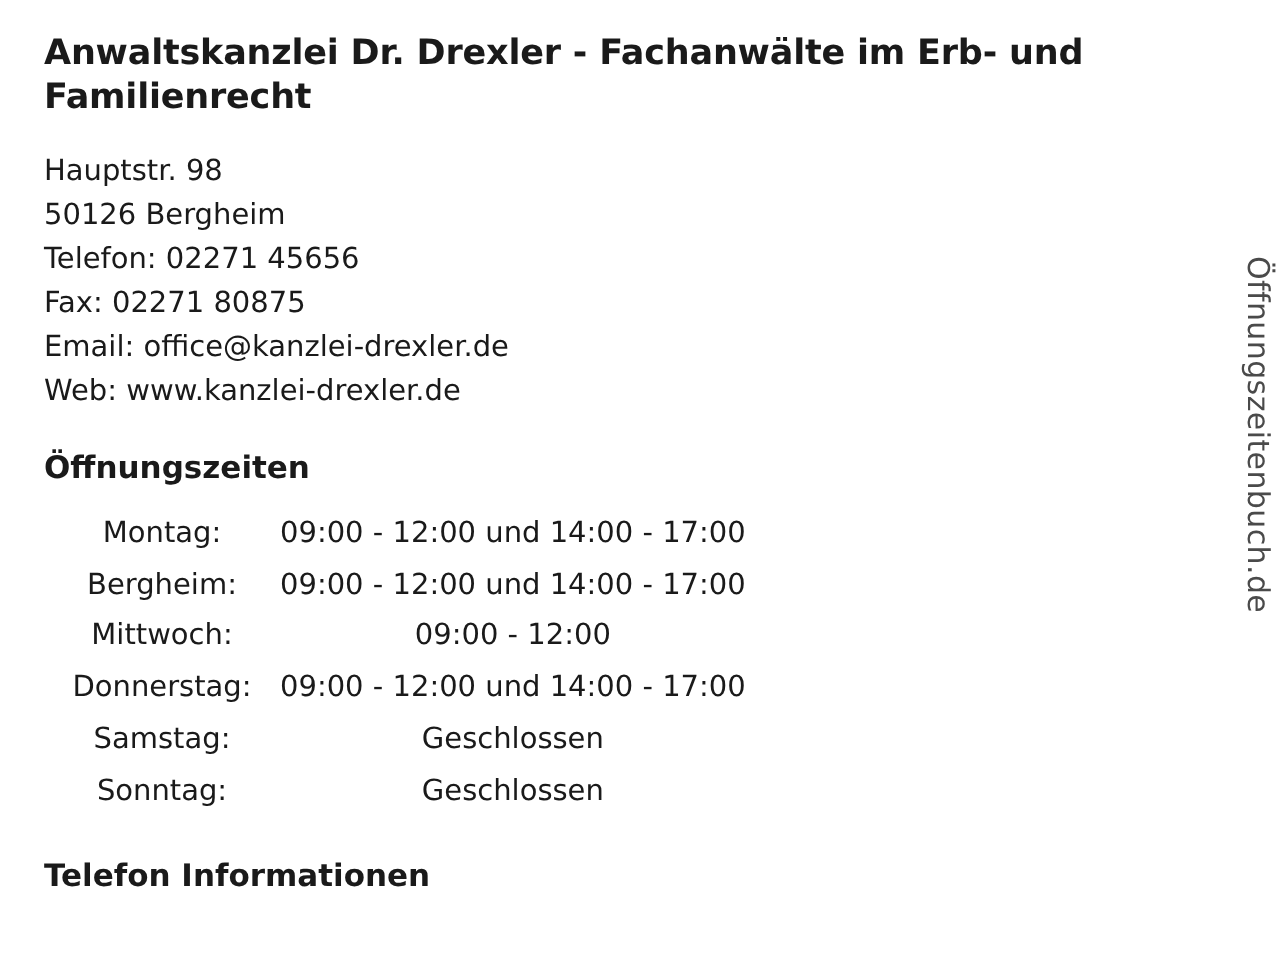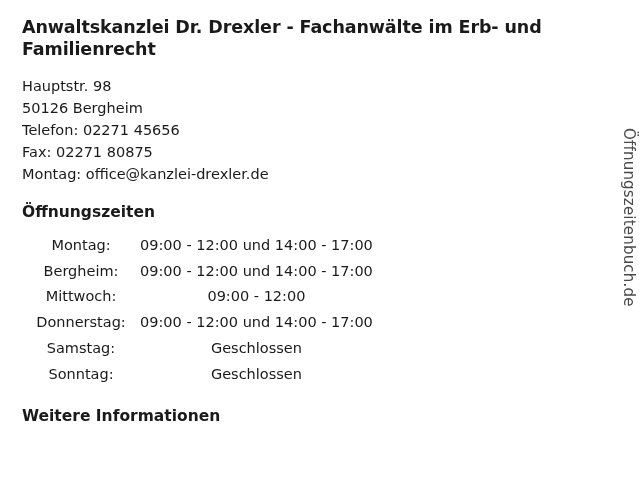--- a/index.html
+++ b/index.html
@@ -74,21 +74,22 @@
 
 <div class="page">
 
   <h1 class="title">Anwaltskanzlei Dr. Drexler - Fachanwälte im Erb- und Familienrecht</h1>
 
   <div class="contact">
     <div>Hauptstr. 98</div>
     <div>50126 Bergheim</div>
     <div>Telefon: 02271 45656</div>
     <div>Fax: 02271 80875</div>
-    <div>Montag: office@kanzlei-drexler.de</div>
+    <div>Email: office@kanzlei-drexler.de</div>
+    <div>Web: www.kanzlei-drexler.de</div>
   </div>
 
   <h2 class="section">Öffnungszeiten</h2>
 
   <table class="hours">
     <tbody>
       <tr>
         <td class="day">Montag:</td>
         <td class="time">09:00 - 12:00 und 14:00 - 17:00</td>
       </tr>
@@ -108,17 +109,17 @@
         <td class="day">Samstag:</td>
         <td class="time">Geschlossen</td>
       </tr>
       <tr>
         <td class="day">Sonntag:</td>
         <td class="time">Geschlossen</td>
       </tr>
     </tbody>
   </table>
 
-  <h2 class="more">Weitere Informationen</h2>
+  <h2 class="more">Telefon Informationen</h2>
 
   <div class="watermark">Öffnungszeitenbuch.de</div>
 
 </div>
 
 </body></html>

